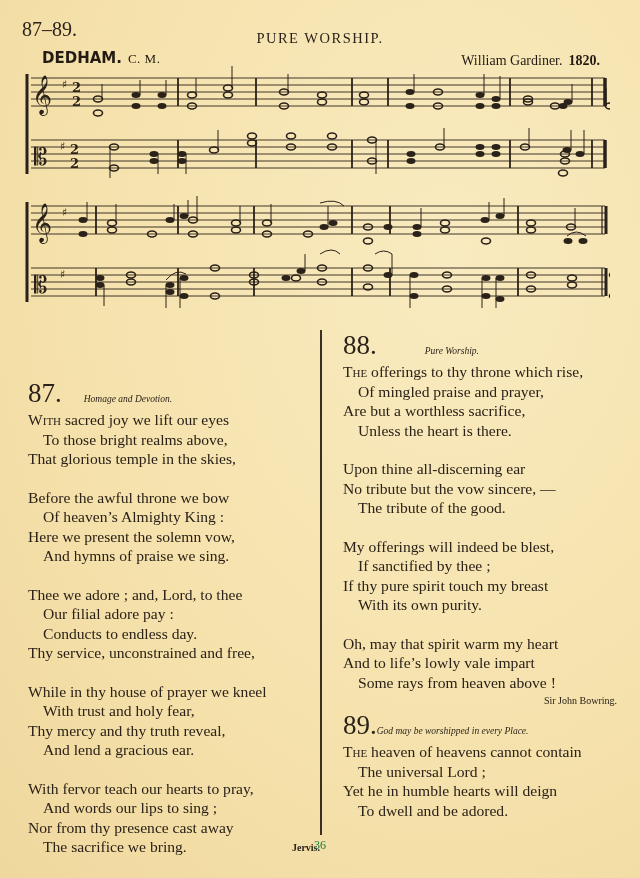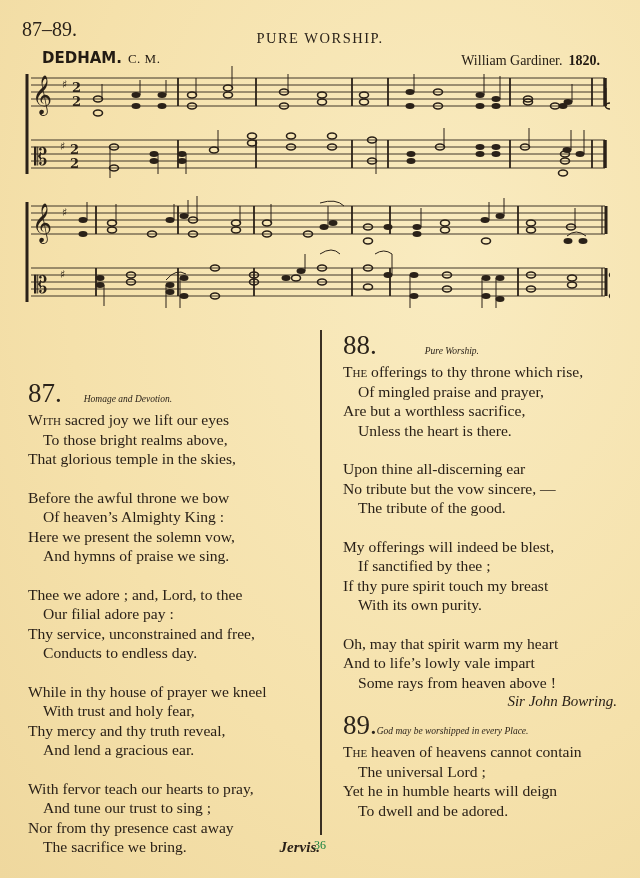--- a/index.html
+++ b/index.html
@@ -27,21 +27,21 @@
   .col-right { left: 343px; top: 330px; width: 290px; }
   .col-divider { left: 320px; top: 330px; width: 1.5px; height: 505px; background: #3a2f22; }
 
   .hymn-head { display: flex; align-items: baseline; height: 32px; }
   .hymn-num { font-size: 27px; line-height: 30px; margin-right: 22px; color: #2b231a; }
   .hymn-sub { font-style: italic; font-size: 9.5px; color: #2b231a; }
   .stanza { margin-bottom: 19px; }
   .line { white-space: nowrap; }
   .line.indent { padding-left: 15px; }
   .sc { font-variant: small-caps; }
-  .author { font-size: 15px; font-family: "Liberation Serif", serif; text-align: right; font-style: italic; }
+  .author { font-size: 10px; font-family: "Liberation Serif", serif; text-align: right; }
   .page-number { left: 0; width: 640px; text-align: center; top: 838px; font-family: "Liberation Serif", serif; font-size: 12px; color: #15803d; }
 </style>
 </head>
 <body>
 
 <div class="abs hymn-range">87–89.</div>
 <div class="abs page-title">PURE WORSHIP.</div>
 <div class="abs tune-name">
   <span>DEDHAM.</span><span class="tune-meter">C. M.</span>
 </div>
@@ -351,32 +351,32 @@
   </div>
   <div class="stanza">
     <div class="line">Before the awful throne we bow</div>
     <div class="line indent">Of heaven’s Almighty King :</div>
     <div class="line">Here we present the solemn vow,</div>
     <div class="line indent">And hymns of praise we sing.</div>
   </div>
   <div class="stanza">
     <div class="line">Thee we adore ; and, Lord, to thee</div>
     <div class="line indent">Our filial adore pay :</div>
+    <div class="line indent">Conducts to endless day.</div>
     <div class="line">Thy service, unconstrained and free,</div>
-    <div class="line indent">Conducts to endless day.</div>
   </div>
   <div class="stanza">
     <div class="line">While in thy house of prayer we kneel</div>
     <div class="line indent">With trust and holy fear,</div>
     <div class="line">Thy mercy and thy truth reveal,</div>
     <div class="line indent">And lend a gracious ear.</div>
   </div>
   <div class="stanza" style="margin-bottom:0">
     <div class="line">With fervor teach our hearts to pray,</div>
-    <div class="line indent">And tune our trust to sing ;</div>
+    <div class="line indent">And words our lips to sing ;</div>
     <div class="line">Nor from thy presence cast away</div>
     <div class="line indent" style="position:relative">
       <span>The sacrifice we bring.</span>
       <span class="author" style="position:absolute; right:-2px; top:1px; font-weight:bold;">Jervis.</span>
     </div>
   </div>
 </div>
 
 <div class="abs col col-right">
   <div class="hymn-head">

